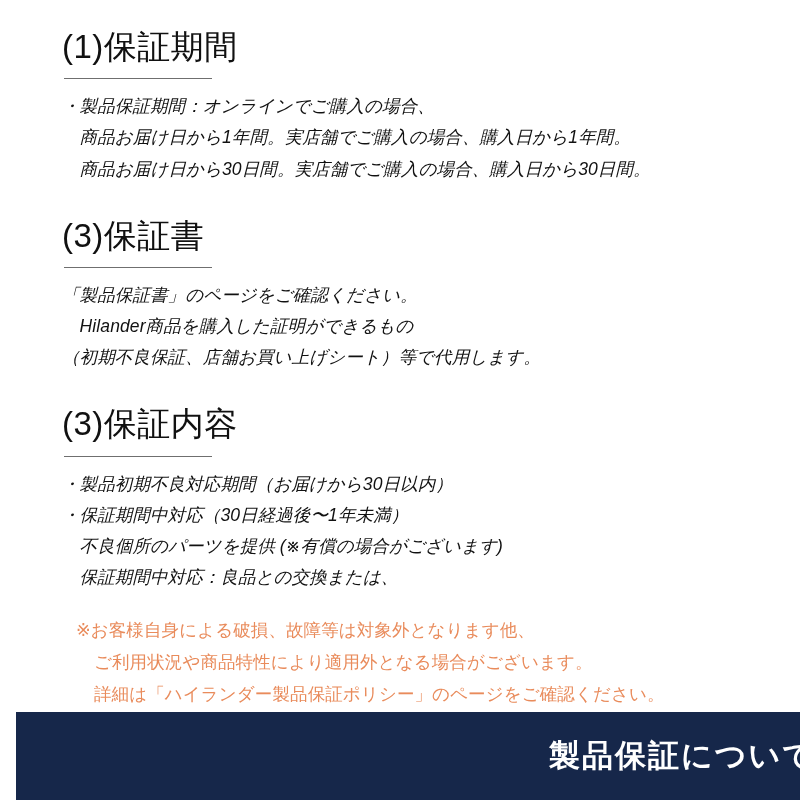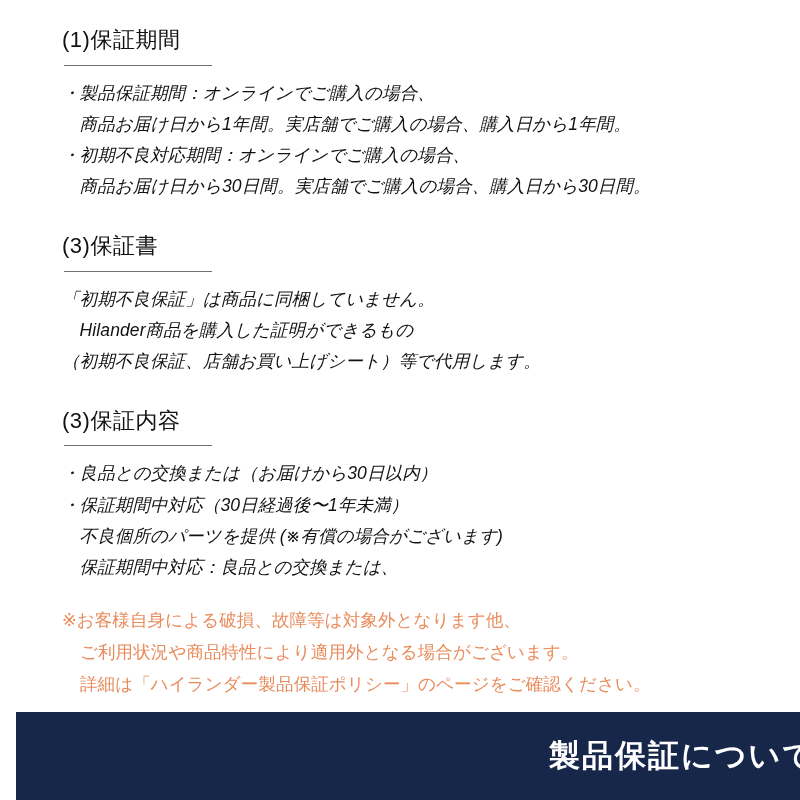--- a/index.html
+++ b/index.html
@@ -20,21 +20,21 @@
     position: relative;
     display: flex;
     flex-direction: column;
   }
   .content {
     flex: 1 1 auto;
     padding: 26px 44px 0 62px;
   }
   .section { margin-bottom: 4px; }
   .section-heading {
-    font-size: 22px;
+    font-size: 33px;
     font-weight: 400;
     letter-spacing: 0.5px;
     color: #111111;
     line-height: 1.25;
   }
   .rule {
     width: 148px;
     height: 1px;
     background: #6f6f6f;
     margin: 11px 0 12px 2px;
@@ -48,21 +48,21 @@
   .body-block .line { white-space: pre; font-style: italic; }
   .indent-1 { padding-left: 16px; font-family: Liberation Serif, serif; }
   .gap-m { height: 26px; }
   .note {
     color: #e98b5b;
     font-size: 17.5px;
     line-height: 1.82;
     letter-spacing: 0.1px;
     margin-top: 22px;
   }
-  .note .line { white-space: pre; }
+  .note .line { white-space: pre; margin-left: 14px; }
   .note .indent-1 { padding-left: 18px; }
   .footer-bar {
     position: absolute;
     left: 16px;
     bottom: 0;
     width: 800px;
     height: 88px;
     background: #16274a;
     display: flex;
     align-items: center;
@@ -81,44 +81,43 @@
 <div class="page">
 
   <div class="content">
 
     <div class="section">
       <h2 class="section-heading">(1)保証期間</h2>
       <div class="rule"></div>
       <div class="body-block">
         <div class="line">・製品保証期間：オンラインでご購入の場合、</div>
         <div class="line">　商品お届け日から1年間。実店舗でご購入の場合、購入日から1年間。</div>
-        <div class="line">・初期不良対応期間：オンラインでご購入の場合、</div>
         <div class="line">　商品お届け日から30日間。実店舗でご購入の場合、購入日から30日間。</div>
       </div>
     </div>
 
     <div class="gap-m"></div>
 
     <div class="section">
       <h2 class="section-heading">(3)保証書</h2>
       <div class="rule"></div>
       <div class="body-block">
-        <div class="line">「初期不良保証」は商品に同梱していません。</div>
+        <div class="line">「製品保証書」のページをご確認ください。</div>
         <div class="line">　Hilander商品を購入した証明ができるもの</div>
         <div class="line">（初期不良保証、店舗お買い上げシート）等で代用します。</div>
       </div>
     </div>
 
     <div class="gap-m"></div>
 
     <div class="section">
       <h2 class="section-heading">(3)保証内容</h2>
       <div class="rule"></div>
       <div class="body-block">
-        <div class="line">・良品との交換または（お届けから30日以内）</div>
+        <div class="line">・製品初期不良対応期間（お届けから30日以内）</div>
         <div class="line">・保証期間中対応（30日経過後〜1年未満）</div>
         <div class="line">　不良個所のパーツを提供 (※有償の場合がございます)</div>
         <div class="line">　保証期間中対応：良品との交換または、</div>
       </div>
     </div>
 
     <div class="note">
       <div class="line">※お客様自身による破損、故障等は対象外となります他、</div>
       <div class="line indent-1">ご利用状況や商品特性により適用外となる場合がございます。</div>
       <div class="line indent-1">詳細は「ハイランダー製品保証ポリシー」のページをご確認ください。</div>

